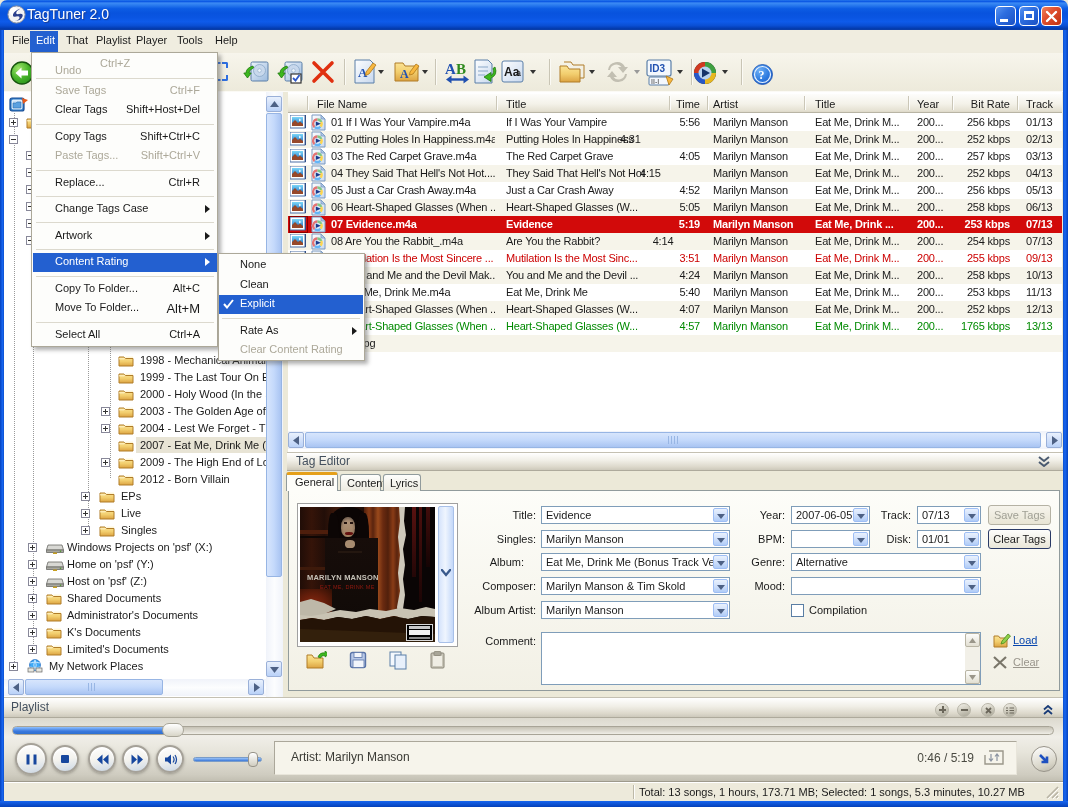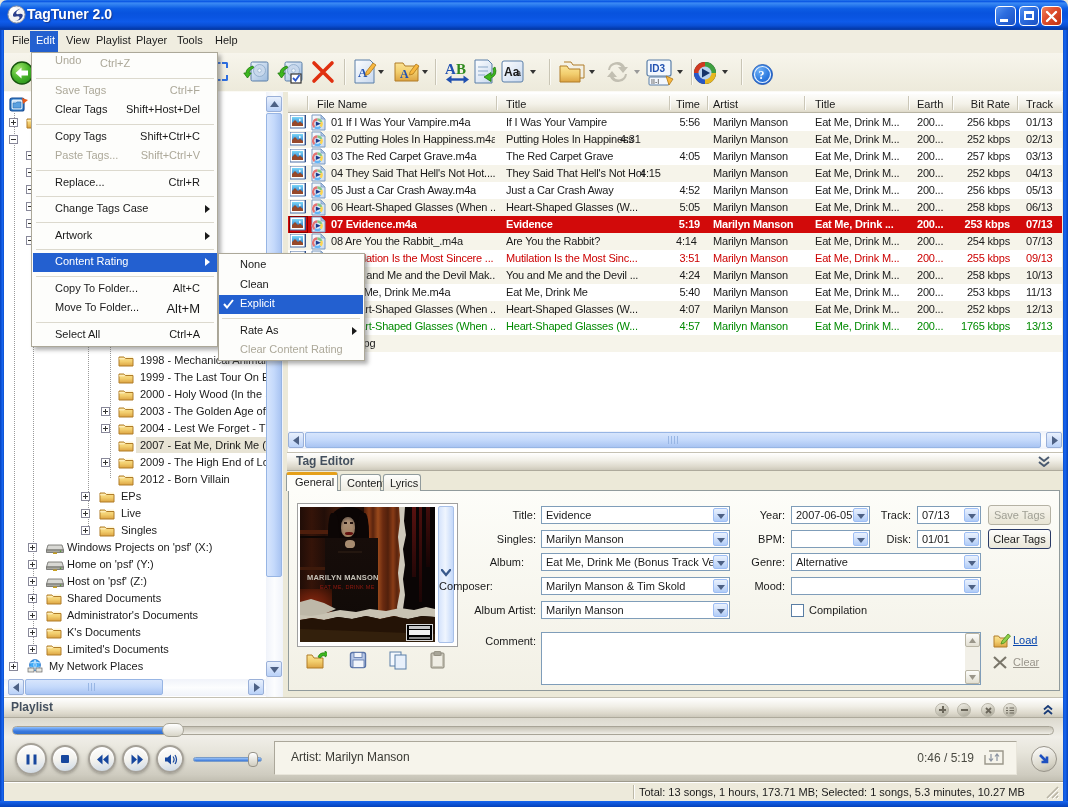--- a/index.html
+++ b/index.html
@@ -1,19 +1,19 @@
 <!DOCTYPE html>
 <html><head><meta charset="utf-8"><style>
 *{margin:0;padding:0;box-sizing:border-box}
 html,body{width:1068px;height:807px;overflow:hidden}
 body{font-family:"Liberation Sans",sans-serif;background:#ECE9D8;position:relative}
 .a{position:absolute}
 .tx{font-size:11px;color:#1a1a1a;white-space:nowrap;line-height:17px}
 .hdr{background:linear-gradient(180deg,#FFFFFF 0%,#F0EEE6 45%,#DDD9CC 80%,#CDC9BB 100%);border-top:1px solid #C4C0B2;border-bottom:1px solid #AEAA9C}
-.hdrt{font-size:12px;font-weight:bold;color:#44505E;line-height:19px}
+.hdrt{font-size:12px;font-weight:normal;color:#44505E;line-height:19px}
 .combo{background:#fff;border:1px solid #7F9DB9;font-size:11px;color:#1a1a1a;line-height:16px;padding-left:4px;white-space:nowrap;overflow:hidden}
 .cbtn{position:absolute;top:1px;right:1px;width:15px;bottom:1px;background:linear-gradient(180deg,#E9F1FD 0%,#D0E0FA 50%,#B0CCF7 100%);border:1px solid #9EBEF5;border-radius:2px}
 .cbtn:after{content:"";position:absolute;left:3px;top:5px;border:4px solid transparent;border-top:5px solid #4D6185;border-bottom:none}
 .sb{background:linear-gradient(180deg,#E9F1FD 0%,#D4E2FA 45%,#BAD2F8 100%);border:1px solid #9AB0D8;border-radius:2px}
 .thv{background:linear-gradient(90deg,#D7E5FC 0%,#C4D9FB 50%,#A9C4F2 100%);border:1px solid #97B5E4;border-radius:2px}
 .thh{background:linear-gradient(180deg,#D7E5FC 0%,#C4D9FB 50%,#A9C4F2 100%);border:1px solid #97B5E4;border-radius:2px}
 .cell{position:absolute;overflow:hidden;white-space:nowrap;font-size:11px;line-height:17px;letter-spacing:-0.2px}
 .tbsep{position:absolute;top:59px;height:26px;width:2px;border-left:1px solid #C9C5B5;border-right:1px solid #FBFAF5}
 .dd{position:absolute;width:0;height:0;border:3px solid transparent;border-top:4px solid #333;border-bottom:none}
 .glink{font-size:11px;text-decoration:underline;white-space:nowrap}
@@ -82,37 +82,37 @@
 
 <div class="a" style="left:0;top:0;width:1068px;height:30px;background:linear-gradient(180deg,#2A7BEB 0%,#1262E8 3%,#0B57E4 6%,#3D8BF4 10%,#2E7FF0 16%,#0C5CE4 30%,#0853DE 45%,#0A55E2 60%,#0E5BEA 75%,#0A4FD4 88%,#0540B8 96%,#033AA8 100%);border-radius:7px 7px 0 0;border-bottom:1px solid #0A3DA8"></div>
 <div class="a" style="left:0;top:30px;width:4px;height:777px;background:linear-gradient(90deg,#0542BE,#1765EF 60%,#0C50CE)"></div>
 <div class="a" style="left:1063px;top:30px;width:5px;height:777px;background:linear-gradient(90deg,#0C50CE,#1765EF 40%,#0542BE)"></div>
 <div class="a" style="left:0;top:801px;width:1068px;height:6px;background:linear-gradient(180deg,#1765EF,#0540B8)"></div>
 <svg class="a" style="left:7px;top:5px" width="19" height="19" viewBox="0 0 19 19">
 <circle cx="9.5" cy="9.5" r="8.6" fill="#F2F2F4" stroke="#8890A0" stroke-width="1"></circle>
 <circle cx="7" cy="6.5" r="4.2" fill="#FFFFFF" opacity="0.9"></circle>
 <path d="M13.5 3.5 Q7 6 6 9.5 Q5.2 12.5 9 11.5 Q13 10.3 12.5 13 Q12 15.2 8 16 Q14 15.5 15.5 11.5 Q16.6 8.2 12 9 Q8.5 9.6 9.3 7.5 Q10 5.5 13.5 3.5 Z" fill="#2B3F8C"></path>
 </svg>
-<div class="a" style="left:27px;top:6px;font-size:14px;font-weight:bold;color:#fff;text-shadow:1px 1px 1px #1A3A90">TagTuner 2.0</div>
+<div class="a" style="left:27px;top:6px;font-size:14px;font-weight:normal;color:#fff;text-shadow:1px 1px 1px #1A3A90">TagTuner 2.0</div>
 <div class="a" style="left:995px;top:6px;width:21px;height:20px;border:1px solid #fff;border-radius:4px;background:linear-gradient(135deg,#5A95F2 0%,#2E6EE0 40%,#1A50C4 100%)">
     <div class="a" style="left:4px;top:12px;width:8px;height:3px;background:#fff"></div>
   </div>
 <div class="a" style="left:1019px;top:6px;width:20px;height:20px;border:1px solid #fff;border-radius:4px;background:linear-gradient(135deg,#5A95F2 0%,#2E6EE0 40%,#1A50C4 100%)">
     <div class="a" style="left:4px;top:4px;width:10px;height:9px;border:2px solid #fff;border-top-width:3px"></div>
   </div>
 <div class="a" style="left:1041px;top:6px;width:21px;height:20px;border:1px solid #fff;border-radius:4px;background:linear-gradient(135deg,#F0825A 0%,#E05030 40%,#C03010 100%)">
     <svg class="a" style="left:3px;top:3px" width="13" height="13" viewBox="0 0 13 13">
       <path d="M2 2 L11 11 M11 2 L2 11" stroke="#fff" stroke-width="2.4" stroke-linecap="round"></path>
     </svg>
   </div>
 <div class="a" style="left:4px;top:30px;width:1059px;height:23px;background:#F0EDE0"></div>
 <div class="a" style="left:30px;top:31px;width:28px;height:21px;background:#2360D0"></div>
 <div class="a" style="left:12px;top:34px;font-size:11px;color:#1a1a1a">File</div>
 <div class="a" style="left:36px;top:34px;font-size:11px;color:#fff">Edit</div>
-<div class="a" style="left:66px;top:34px;font-size:11px;color:#1a1a1a">View</div>
+<div class="a" style="left:66px;top:34px;font-size:11px;color:#1a1a1a">That</div>
 <div class="a" style="left:96px;top:34px;font-size:11px;color:#1a1a1a">Playlist</div>
 <div class="a" style="left:136px;top:34px;font-size:11px;color:#1a1a1a">Player</div>
 <div class="a" style="left:177px;top:34px;font-size:11px;color:#1a1a1a">Tools</div>
 <div class="a" style="left:215px;top:34px;font-size:11px;color:#1a1a1a">Help</div>
 <div class="a" style="left:4px;top:53px;width:1059px;height:39px;background:linear-gradient(180deg,#F7F5EC,#EDEADB);border-bottom:1px solid #C9C5B5"></div>
 <div class="a" style="left:4px;top:91px;width:1059px;height:1px;background:#FBFAF5"></div>
 <svg class="a" style="left:10px;top:61px" width="24" height="24" viewBox="0 0 24 24">
 <circle cx="12" cy="12" r="11" fill="url(#greeng)" stroke="#17540E" stroke-width="1.3"></circle>
 <path d="M5.5 12 L11.5 6.5 L11.5 9.5 L18 9.5 L18 14.5 L11.5 14.5 L11.5 17.5 Z" fill="#fff"></path>
 </svg>
@@ -396,21 +396,21 @@
 <div class="a" style="left:909px;top:96px;width:1px;height:14px;background:#FDFDFB"></div>
 <div class="a" style="left:952px;top:96px;width:1px;height:14px;background:#CBC7B8"></div>
 <div class="a" style="left:953px;top:96px;width:1px;height:14px;background:#FDFDFB"></div>
 <div class="a" style="left:1017px;top:96px;width:1px;height:14px;background:#CBC7B8"></div>
 <div class="a" style="left:1018px;top:96px;width:1px;height:14px;background:#FDFDFB"></div>
 <div class="a tx" style="left:317px;top:96px">File Name</div>
 <div class="a tx" style="left:506px;top:96px">Title</div>
 <div class="a tx" style="left:620px;top:96px;width:80px;text-align:right">Time</div>
 <div class="a tx" style="left:713px;top:96px">Artist</div>
 <div class="a tx" style="left:815px;top:96px">Title</div>
-<div class="a tx" style="left:917px;top:96px">Earth</div>
+<div class="a tx" style="left:917px;top:96px">Year</div>
 <div class="a tx" style="left:930px;top:96px;width:80px;text-align:right">Bit Rate</div>
 <div class="a tx" style="left:1026px;top:96px">Track</div>
 <svg class="a" style="left:290px;top:115px" width="16" height="14">
     <use href="#picic"></use>
   </svg>
 <svg class="a" style="left:309px;top:114px" width="18" height="17">
     <use href="#mediaic"></use>
   </svg>
 <div class="cell" style="left:331px;top:114px;width:164px;color:#1a1a1a">01 If I Was Your Vampire.m4a</div>
 <div class="cell" style="left:506px;top:114px;width:162px;color:#1a1a1a">If I Was Your Vampire</div>
@@ -511,21 +511,21 @@
 <div class="cell" style="left:1026px;top:216px;width:36px;color:#fff;font-weight:bold">07/13</div>
 <div class="a" style="left:288px;top:233px;width:774px;height:17px;background:#F6F4EA"></div>
 <svg class="a" style="left:290px;top:234px" width="16" height="14">
     <use href="#picic"></use>
   </svg>
 <svg class="a" style="left:309px;top:233px" width="18" height="17">
     <use href="#mediaic"></use>
   </svg>
 <div class="cell" style="left:331px;top:233px;width:164px;color:#1a1a1a">08 Are You the Rabbit_.m4a</div>
 <div class="cell" style="left:506px;top:233px;width:162px;color:#1a1a1a">Are You the Rabbit?</div>
-<div class="cell" style="left:676px;top:233px;width:60px;text-align:left;color:#1a1a1a">4:14</div>
+<div class="cell" style="left:633px;top:233px;width:60px;text-align:center;color:#1a1a1a">4:14</div>
 <div class="cell" style="left:713px;top:233px;width:90px;color:#1a1a1a">Marilyn Manson</div>
 <div class="cell" style="left:815px;top:233px;width:92px;color:#1a1a1a">Eat Me, Drink M...</div>
 <div class="cell" style="left:917px;top:233px;width:34px;color:#1a1a1a">200...</div>
 <div class="cell" style="left:930px;top:233px;width:80px;text-align:right;color:#1a1a1a">254 kbps</div>
 <div class="cell" style="left:1026px;top:233px;width:36px;color:#1a1a1a">07/13</div>
 <svg class="a" style="left:290px;top:251px" width="16" height="14">
     <use href="#picic"></use>
   </svg>
 <svg class="a" style="left:309px;top:250px" width="18" height="17">
     <use href="#mediaic"></use>
@@ -683,21 +683,21 @@
 <rect x="6" y="4" width="11" height="14" fill="#E8F0FB" stroke="#5A7FA8" stroke-width="1"></rect>
 </svg>
 <svg class="a" style="left:429px;top:651px" width="19" height="19" viewBox="0 0 19 19">
 <rect x="2" y="2" width="13" height="15" rx="1" fill="#C8C5B8" stroke="#8A8678" stroke-width="1"></rect>
 <rect x="5" y="0.5" width="7" height="4" rx="1" fill="#A8A598" stroke="#8A8678" stroke-width="0.8"></rect>
 <rect x="4" y="5" width="9" height="10" fill="#EFEDE4"></rect>
 </svg>
 <div class="a tx" style="left:396px;top:507px;width:140px;text-align:right">Title:</div>
 <div class="a tx" style="left:396px;top:531px;width:140px;text-align:right">Singles:</div>
 <div class="a tx" style="left:384px;top:554px;width:140px;text-align:right">Album:</div>
-<div class="a tx" style="left:396px;top:578px;width:140px;text-align:center">Composer:</div>
+<div class="a tx" style="left:396px;top:578px;width:140px;text-align:right">Composer:</div>
 <div class="a tx" style="left:396px;top:602px;width:140px;text-align:right">Album Artist:</div>
 <div class="a tx" style="left:396px;top:633px;width:140px;text-align:right">Comment:</div>
 <div class="a combo" style="left:541px;top:506px;width:189px;height:18px">Evidence<div class="cbtn"></div></div>
 <div class="a combo" style="left:541px;top:530px;width:189px;height:18px">Marilyn Manson<div class="cbtn"></div></div>
 <div class="a combo" style="left:541px;top:553px;width:189px;height:18px">Eat Me, Drink Me (Bonus Track Vers<div class="cbtn"></div></div>
 <div class="a combo" style="left:541px;top:577px;width:189px;height:18px">Marilyn Manson &amp; Tim Skold<div class="cbtn"></div></div>
 <div class="a combo" style="left:541px;top:601px;width:189px;height:18px">Marilyn Manson<div class="cbtn"></div></div>
 <div class="a tx" style="left:705px;top:507px;width:80px;text-align:right">Year:</div>
 <div class="a tx" style="left:705px;top:531px;width:80px;text-align:right">BPM:</div>
 <div class="a tx" style="left:705px;top:554px;width:80px;text-align:right">Genre:</div>
@@ -794,21 +794,21 @@
   </svg>
 <div class="a" style="left:4px;top:782px;width:1059px;height:19px;background:#EDEADB;border-top:1px solid #fff"></div>
 <div class="a" style="left:633px;top:785px;width:1px;height:14px;background:#BDB9A8"></div>
 <div class="a" style="left:634px;top:785px;width:1px;height:14px;background:#FDFDFB"></div>
 <div class="a tx" style="left:639px;top:784px">Total: 13 songs, 1 hours, 173.71 MB; Selected: 1 songs, 5.3 minutes, 10.27 MB</div>
 <svg class="a" style="left:1046px;top:786px" width="14" height="13" viewBox="0 0 14 13">
     <path d="M12 1 L1 12 M12 6 L6 12 M12 10 L10 12" stroke="#B8B4A4" stroke-width="1.6"></path>
     <path d="M13 2 L2 13 M13 7 L7 13 M13 11 L11 13" stroke="#FDFDFB" stroke-width="1"></path>
   </svg>
 <div class="a" style="left:31px;top:52px;width:187px;height:295px;background:#FDFDFB;border:1px solid #ACA899;box-shadow:3px 3px 4px rgba(80,80,80,.45);z-index:50"></div>
-<div class="a" style="left:55px;top:54px;font-size:11px;color:#ACA899;z-index:51">Undo</div>
+<div class="a" style="left:55px;top:64px;font-size:11px;color:#ACA899;z-index:51">Undo</div>
 <div class="a" style="left:100px;top:57px;width:100px;text-align:left;font-size:11px;color:#ACA899;z-index:51">Ctrl+Z</div>
 <div class="a" style="left:36px;top:78px;width:178px;height:1px;background:#DCD9CE;z-index:51"></div>
 <div class="a" style="left:55px;top:84px;font-size:11px;color:#ACA899;z-index:51">Save Tags</div>
 <div class="a" style="left:100px;top:84px;width:100px;text-align:right;font-size:11px;color:#ACA899;z-index:51">Ctrl+F</div>
 <div class="a" style="left:55px;top:103px;font-size:11px;color:#1a1a1a;z-index:51">Clear Tags</div>
 <div class="a" style="left:100px;top:103px;width:100px;text-align:right;font-size:11px;color:#1a1a1a;z-index:51">Shift+Host+Del</div>
 <div class="a" style="left:36px;top:124px;width:178px;height:1px;background:#DCD9CE;z-index:51"></div>
 <div class="a" style="left:55px;top:130px;font-size:11px;color:#1a1a1a;z-index:51">Copy Tags</div>
 <div class="a" style="left:100px;top:130px;width:100px;text-align:right;font-size:11px;color:#1a1a1a;z-index:51">Shift+Ctrl+C</div>
 <div class="a" style="left:55px;top:149px;font-size:11px;color:#ACA899;z-index:51">Paste Tags...</div>

